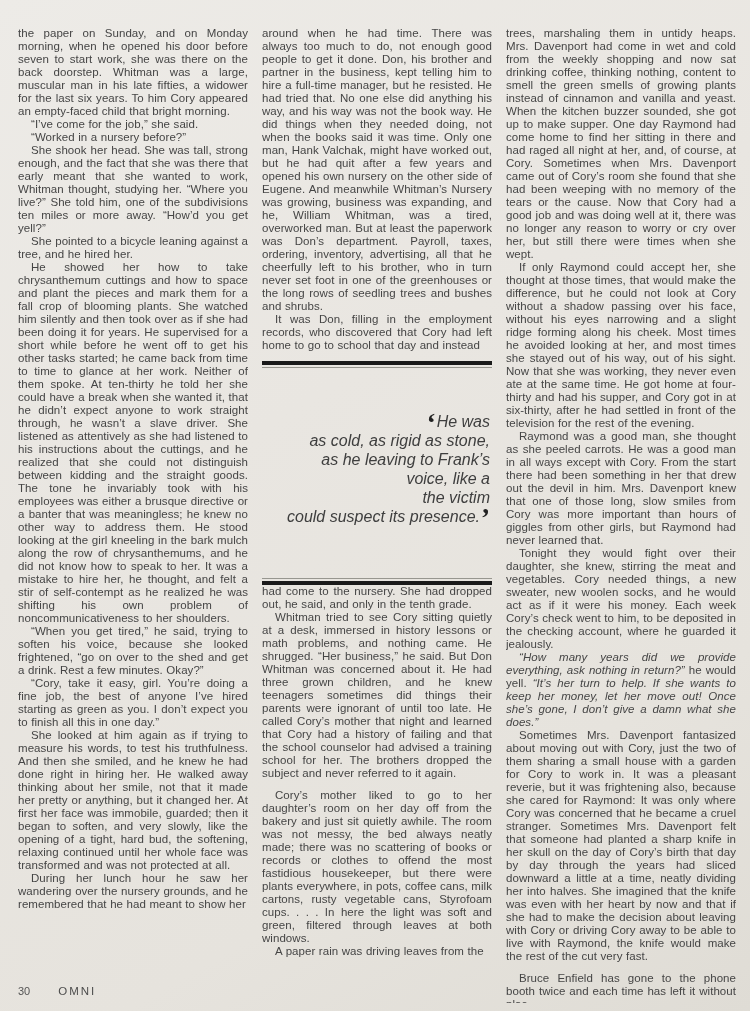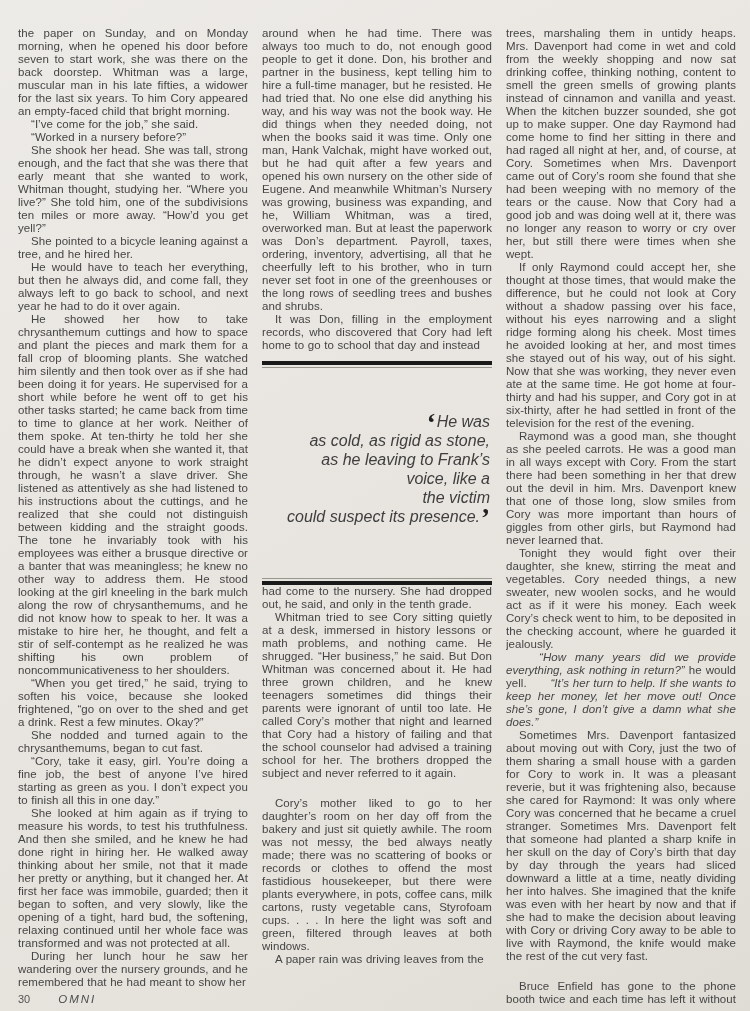--- a/index.html
+++ b/index.html
@@ -27,22 +27,22 @@
   }
   .para {
     margin: 0;
     font-size: 11.5px;
     line-height: 13px;
     text-align: justify;
     letter-spacing: 0.05px;
     word-spacing: 0.3px;
   }
   .para.indent { text-indent: 13px; }
-  .para.gap { margin-top: 17px; }
-  .ital { font-style: italic; margin-left: 20px; }
+  .para.gap { margin-top: 9px; }
+  .ital { font-style: italic; }
 
   .pq-block { margin-top: 9px; }
   .rule { display: flex; flex-direction: column; }
   .rule .bar  { height: 4px; background: #1a1a1a; }
   .rule .thin { height: 1px; background: #97968f; }
   .rule.top .bar  { order: 0; }
   .rule.top .thin { order: 1; margin-top: 2px; }
   .rule.bottom .thin { order: 0; margin-bottom: 2px; }
   .rule.bottom .bar  { order: 1; }
 
@@ -69,38 +69,36 @@
 
   .footer {
     margin-top: auto;
     padding: 4px 0 6px;
     display: flex;
     align-items: baseline;
     gap: 28px;
     font-size: 11px;
     color: #555;
   }
-  .magname { letter-spacing: 2px; font-size: 11.5px; color: #4d4d4d; font-style: italic; }
+  .magname { letter-spacing: 2px; font-size: 11.5px; color: #4d4d4d; }
 </style>
 </head>
 <body>
 
 <div class="page">
 
   <div class="col">
     <div>
         <p class="para"><span>the paper on Sunday, and on Monday morning, when he opened his door before seven to start work, she was there on the back doorstep. Whitman was a large, muscular man in his late fifties, a widower for the last six years. To him Cory appeared an empty-faced child that bright morning.</span></p>
         <p class="para indent"><span>“I’ve come for the job,” she said.</span></p>
         <p class="para indent"><span>“Worked in a nursery before?”</span></p>
         <p class="para indent"><span>She shook her head. She was tall, strong enough, and the fact that she was there that early meant that she wanted to work, Whitman thought, studying her. “Where you live?” She told him, one of the subdivisions ten miles or more away. “How’d you get yell?”</span></p>
         <p class="para indent"><span>She pointed to a bicycle leaning against a tree, and he hired her.</span></p>
-        <p class="para indent"><span>He would have to teach her everything, but then he always did, and come fall, they always left to go back to school, and next year he had to do it over again.</span></p>
         <p class="para indent"><span>He showed her how to take chrysanthemum cuttings and how to space and plant the pieces and mark them for a fall crop of blooming plants. She watched him silently and then took over as if she had been doing it for years. He supervised for a short while before he went off to get his other tasks started; he came back from time to time to glance at her work. Neither of them spoke. At ten-thirty he told her she could have a break when she wanted it, that he didn’t expect anyone to work straight through, he wasn’t a slave driver. She listened as attentively as she had listened to his instructions about the cuttings, and he realized that she could not distinguish between kidding and the straight goods. The tone he invariably took with his employees was either a brusque directive or a banter that was meaningless; he knew no other way to address them. He stood looking at the girl kneeling in the bark mulch along the row of chrysanthemums, and he did not know how to speak to her. It was a mistake to hire her, he thought, and felt a stir of self-contempt as he realized he was shifting his own problem of noncommunicativeness to her shoulders.</span></p>
         <p class="para indent"><span>“When you get tired,” he said, trying to soften his voice, because she looked frightened, “go on over to the shed and get a drink. Rest a few minutes. Okay?”</span></p>
-        <p class="para indent"><span>She nodded and turned again to the chrysanthemums, began to cut fast.</span></p>
         <p class="para indent"><span>“Cory, take it easy, girl. You’re doing a fine job, the best of anyone I’ve hired starting as green as you. I don’t expect you to finish all this in one day.”</span></p>
         <p class="para indent"><span>She looked at him again as if trying to measure his words, to test his truthfulness. And then she smiled, and he knew he had done right in hiring her. He walked away thinking about her smile, not that it made her pretty or anything, but it changed her. At first her face was immobile, guarded; then it began to soften, and very slowly, like the opening of a tight, hard bud, the softening, relaxing continued until her whole face was transformed and was not protected at all.</span></p>
         <p class="para indent"><span>During her lunch hour he saw her wandering over the nursery grounds, and he remembered that he had meant to show her</span></p>
       </div>
     <div class="footer">
       <span>30</span>
       <span class="magname">OMNI</span>
     </div>
   </div>
 

